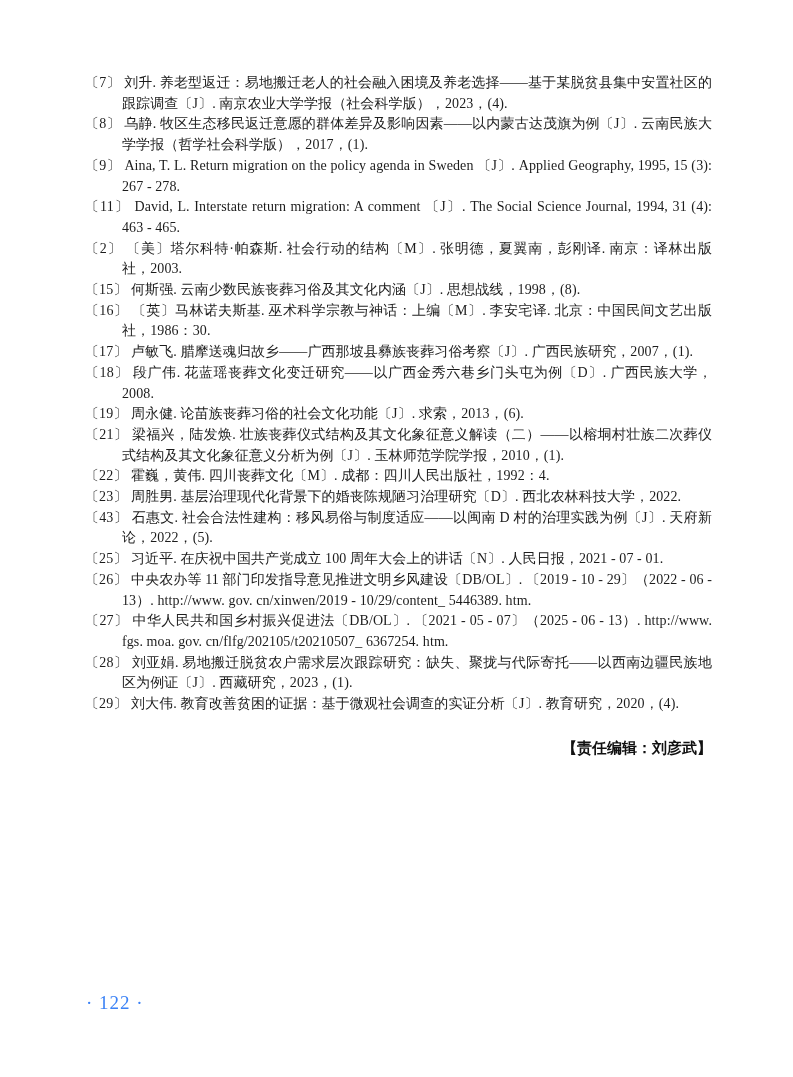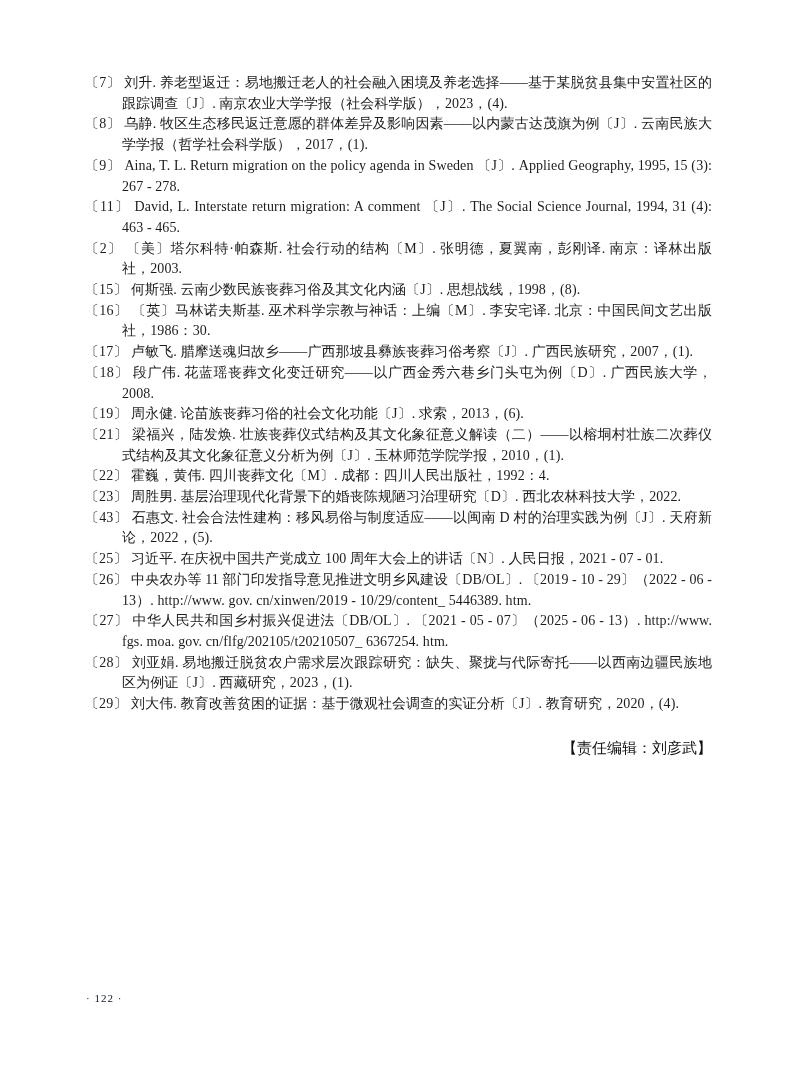--- a/index.html
+++ b/index.html
@@ -29,31 +29,31 @@
     text-indent: -37px;
     letter-spacing: 0.1px;
   }
   .ref-label {
     white-space: nowrap;
   }
   .editor-note {
     margin-top: 24px;
     text-align: right;
     font-family: "Liberation Sans", "DejaVu Sans", sans-serif;
-    font-weight: normal;
+    font-weight: bold;
     font-size: 15px;
     color: #111111;
   }
   .page-number {
     position: absolute;
     left: 86px;
     top: 992px;
-    font-size: 11px;
+    font-size: 19px;
     letter-spacing: 1px;
-    color: #0f172a;
+    color: #3b82f6;
   }
 </style>
 </head>
 <body>
 
 <div class="content">
   <div id="reference-list">
       <div class="ref"><span class="ref-label">〔7〕</span> <span class="ref-text">刘升. 养老型返迁：易地搬迁老人的社会融入困境及养老选择——基于某脱贫县集中安置社区的跟踪调查〔J〕. 南京农业大学学报（社会科学版），2023，(4).</span></div>
       <div class="ref"><span class="ref-label">〔8〕</span> <span class="ref-text">乌静. 牧区生态移民返迁意愿的群体差异及影响因素——以内蒙古达茂旗为例〔J〕. 云南民族大学学报（哲学社会科学版），2017，(1).</span></div>
       <div class="ref"><span class="ref-label">〔9〕</span> <span class="ref-text">Aina, T. L. Return migration on the policy agenda in Sweden 〔J〕. Applied Geography, 1995, 15 (3): 267 - 278.</span></div>

